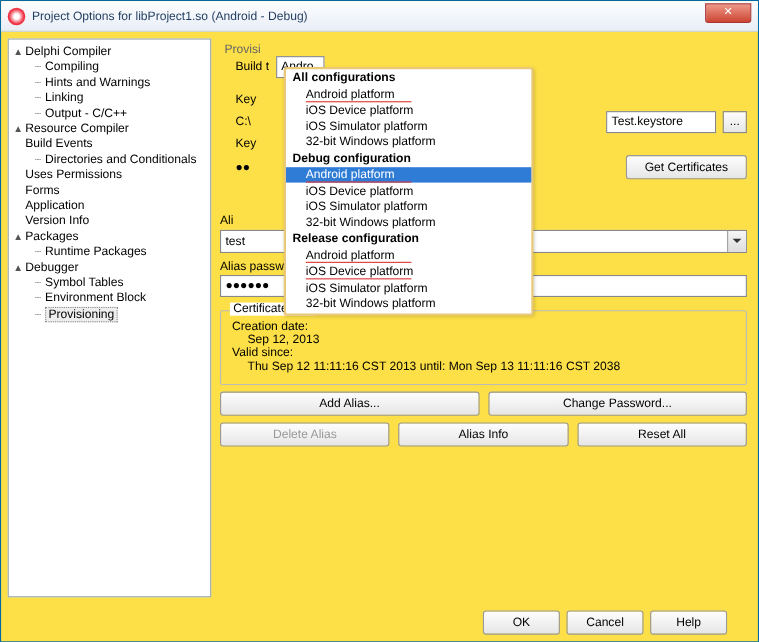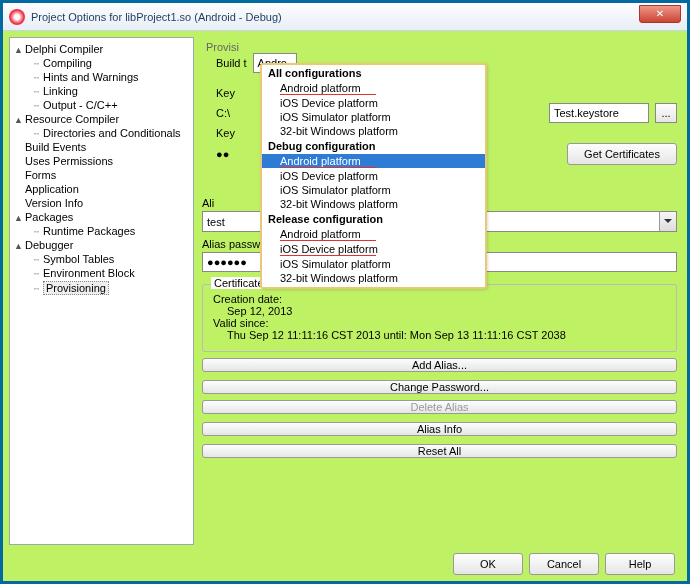--- a/index.html
+++ b/index.html
@@ -1,17 +1,17 @@
 <!DOCTYPE html>
 <html><head>
 <meta charset="utf-8">
 <style>
 * { box-sizing: border-box; font-family: "Segoe UI", Tahoma, sans-serif; font-size: 11px; }
 body { margin: 0; background: #fff; }
-.window { width: 690px; height: 584px; border: 3px solid #0369a1; position: relative; background: #bef264; }
+.window { width: 690px; height: 584px; border: 1px solid #0369a1; position: relative; background: #fde047; }
 .titlebar { height: 28px; background: linear-gradient(#fdfdfe, #e8eef7); border-bottom: 1px solid #c5d5e8; display: flex; align-items: center; padding: 0 6px; position: relative; }
 .titlebar-icon { width: 16px; height: 16px; border-radius: 50%; background: radial-gradient(#fff 20%, #e34 60%); margin-right: 6px; }
 .titlebar-text { color: #1f3b5f; }
 .close-btn { position: absolute; right: 6px; top: 2px; width: 42px; height: 18px; background: linear-gradient(#e98, #c43); border: 1px solid #a33; border-radius: 0 0 3px 3px; color: #fff; text-align: center; line-height: 16px; font-size: 10px; }
 .body { display: flex; height: 520px; padding: 6px; gap: 8px; }
 .tree-panel { width: 185px; border: 1px solid #9aa; background: #fff; overflow: hidden; padding: 4px 2px; }
 .node { padding: 1px 0 1px 2px; white-space: nowrap; cursor: default; }
 .node .tog { display: inline-block; width: 9px; height: 9px; text-align: center; line-height: 8px; color: #555; margin-right: 2px; font-size: 9px; }
 .lvl0 { margin-left: 0; }
 .lvl1 { margin-left: 18px; }
@@ -25,28 +25,28 @@
 .combo-arrow::after { content:""; border: 4px solid transparent; border-top-color: #333; margin-top: 3px; }
 .btn { height: 22px; min-width: 72px; padding: 0 10px; background: linear-gradient(#fdfdfd,#e6e6e6); border: 1px solid #999; border-radius: 3px; cursor: pointer; display: inline-flex; align-items: center; justify-content: center; }
 .btn.dis { color: #999; }
 .group { border: 1px solid #bbb; padding: 8px 10px 10px; margin-top: 6px; border-radius: 2px; position: relative; }
 .group-title { position: absolute; top: -8px; left: 8px; background: #fff; padding: 0 3px; }
 .field-row { display: flex; align-items: center; gap: 6px; margin-bottom: 4px; }
 .textbox { flex: 1; height: 20px; border: 1px solid #888; background: #fff; padding: 0 4px; display: flex; align-items: center; }
 .browse { width: 22px; height: 20px; border: 1px solid #888; background: linear-gradient(#fdfdfd,#e6e6e6); text-align: center; line-height: 18px; cursor: pointer; }
 .alias-combo { height: 21px; border: 1px solid #888; background: #fff; position: relative; display: flex; align-items: center; padding: 0 4px; }
 .cert-sub { margin-left: 14px; }
-.btn-row { display: flex; gap: 8px; margin-top: 6px; flex-direction: column; }
+.btn-row { display: flex; gap: 8px; margin-top: 6px; }
 .btn-row .btn { flex: 1; }
 .dropdown { position: absolute; top: 26px; left: 58px; width: 227px; border: 2px solid #e9c978; background: #fff; box-shadow: 1px 1px 3px rgba(0,0,0,.15); z-index: 50; border-radius: 3px; padding-bottom: 2px; }
 .dd-group { font-weight: bold; padding: 2px 6px; }
 .dd-item { padding: 1px 6px 1px 18px; cursor: pointer; position: relative; }
 .dd-item.hl { background: #2e7cd6; color: #fff; }
 .redline { position: absolute; height: 1px; background: #d33; }
-.footer { position: absolute; bottom: 6px; right: 12px; display: flex; gap: 6px; align-items: flex-end; }
+.footer { position: absolute; bottom: 6px; right: 28px; display: flex; gap: 6px; align-items: flex-end; }
 .footer .btn { min-width: 70px; }
 .sec-lbl { margin: 6px 0 2px; }
 .trunc { color: #666; }
 </style>
 </head>
 <body>
 
 <div class="window">
   <div class="titlebar">
     <div class="titlebar-icon"></div>
@@ -54,22 +54,22 @@
     <div class="close-btn">✕</div>
   </div>
   <div class="body">
     <div class="tree-panel" id="tree">
         <div class="node lvl0"><span class="tog">▲</span><span>Delphi Compiler</span></div>
         <div class="node lvl1"><span class="tog">┈</span><span>Compiling</span></div>
         <div class="node lvl1"><span class="tog">┈</span><span>Hints and Warnings</span></div>
         <div class="node lvl1"><span class="tog">┈</span><span>Linking</span></div>
         <div class="node lvl1"><span class="tog">┈</span><span>Output - C/C++</span></div>
         <div class="node lvl0"><span class="tog">▲</span><span>Resource Compiler</span></div>
+        <div class="node lvl0"><span class="tog"></span><span>Build Events</span></div>
         <div class="node lvl1"><span class="tog">┈</span><span>Directories and Conditionals</span></div>
-        <div class="node lvl0"><span class="tog"></span><span>Build Events</span></div>
         <div class="node lvl0"><span class="tog"></span><span>Uses Permissions</span></div>
         <div class="node lvl0"><span class="tog"></span><span>Forms</span></div>
         <div class="node lvl0"><span class="tog"></span><span>Application</span></div>
         <div class="node lvl0"><span class="tog"></span><span>Version Info</span></div>
         <div class="node lvl0"><span class="tog">▲</span><span>Packages</span></div>
         <div class="node lvl1"><span class="tog">┈</span><span>Runtime Packages</span></div>
         <div class="node lvl0"><span class="tog">▲</span><span>Debugger</span></div>
         <div class="node lvl1"><span class="tog">┈</span><span>Symbol Tables</span></div>
         <div class="node lvl1"><span class="tog">┈</span><span>Environment Block</span></div>
         <div class="node lvl1"><span class="tog">┈</span><span class="sel">Provisioning</span></div>

